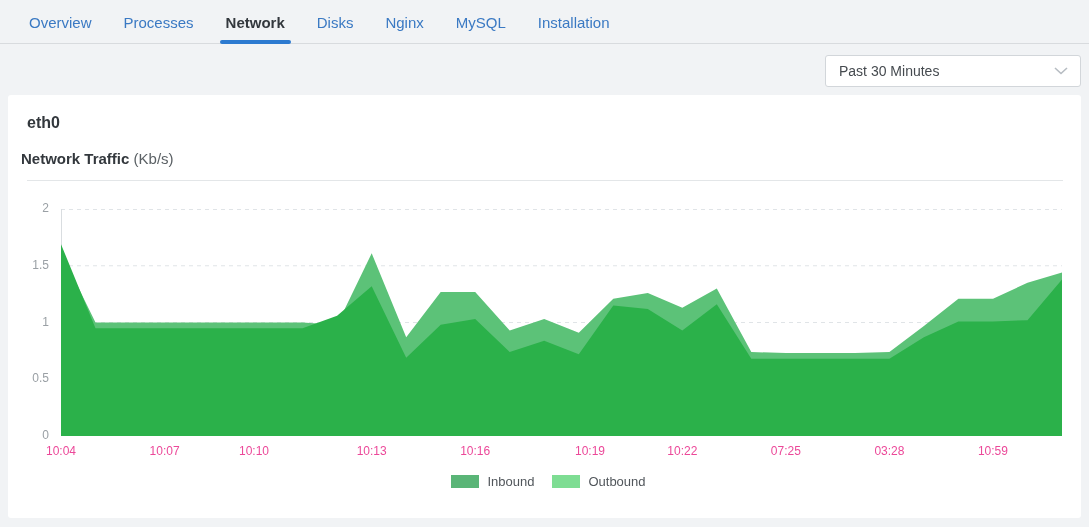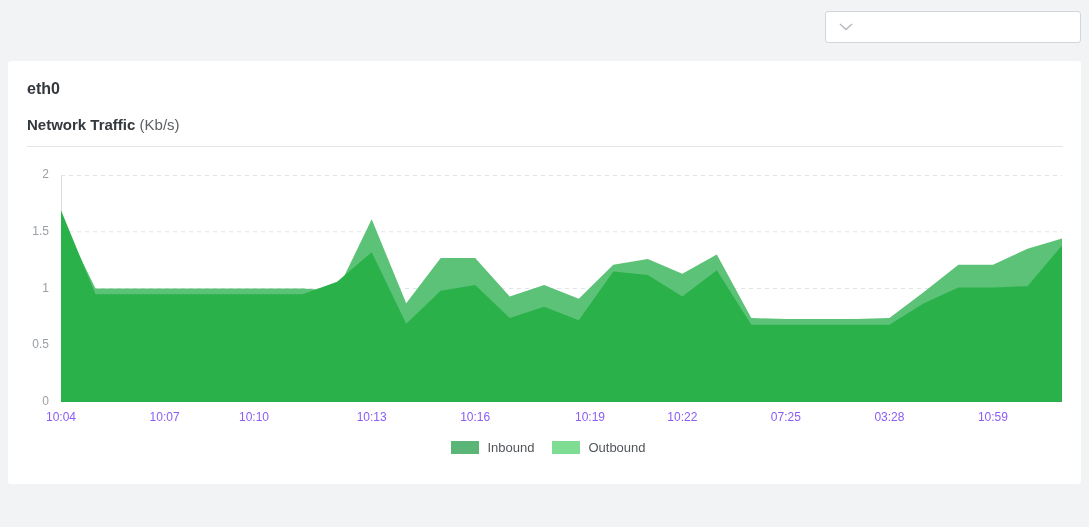--- a/index.html
+++ b/index.html
@@ -27,48 +27,58 @@
   
   .toolbar { height:51px; padding:11px 8px 0; display:flex; justify-content:flex-end; }
   .select {
     width:256px; height:32px; background:#fff; border:1px solid #d2d6da;
     border-radius:3px; display:flex; align-items:center; cursor:pointer;
     padding:0 12px 0 13px; font-size:14px; color:#454a4f;
   }
   .select .val { flex:1 1 auto; }
   
   .card {
-    position:relative; margin:10px 8px; height:423px;
+    position:relative; margin:0 8px; height:423px;
     background:#ffffff; border-radius:3px;
   }
   .iface { position:absolute; left:19px; top:19px; font-size:16px; font-weight:bold; color:#33383d; }
-  .chart-header { position:absolute; left:19px; top:55px; font-size:15px; color:#5b6165; }
+  .chart-header { position:absolute; left:13px; top:55px; font-size:15px; color:#5b6165; }
   .chart-header .t { font-weight:bold; color:#33383d; }
   .hdivider { position:absolute; left:19px; right:18px; top:85px; border-top:1px solid #e3e6e8; }
   .plot { position:absolute; left:53px; top:114px; width:1001px; height:227px; }
   .y-axis { position:absolute; left:0; top:114px; width:41px; height:227px; }
   .ylab { position:absolute; right:0; width:41px; text-align:right; font-size:12px; color:#9aa0a5; }
   .x-axis { position:absolute; left:53px; top:349px; width:1001px; height:16px; }
-  .xlab { position:absolute; transform:translateX(-50%); font-size:12px; color:#8b5cf6; white-space:nowrap; }
+  .xlab { position:absolute; transform:translateX(-50%); font-size:12px; color:#ec4899; white-space:nowrap; }
   .legend {
     position:absolute; left:0; right:0; top:379px;
     display:flex; justify-content:center; align-items:center; gap:18px;padding-left:8px;
   }
   .legend-item { display:flex; align-items:center; gap:8px; }
   .swatch { width:28px; height:13px; display:inline-block; }
   .legend-label { font-size:13px; color:#51565b; }
 </style>
 </head>
 <body>
 
 <div class="page">
 
+  <div class="tabbar" id="tabbar">
+      <div class="tab">Overview</div>
+      <div class="tab">Processes</div>
+      <div class="tab active">Network</div>
+      <div class="tab">Disks</div>
+      <div class="tab">Nginx</div>
+      <div class="tab">MySQL</div>
+      <div class="tab">Installation</div>
+    </div>
 
   <div class="toolbar">
     <div class="select">
+      <span class="val">Past 30 Minutes</span>
       <svg width="14" height="8" viewBox="0 0 14 8">
         <polyline points="1,1 7,6.5 13,1" fill="none" stroke="#b6bcc2" stroke-width="1.6"></polyline>
       </svg>
     </div>
   </div>
 
   <div class="card">
     <div class="iface">eth0</div>
     <div class="chart-header">
       <span class="t">Network Traffic</span>

